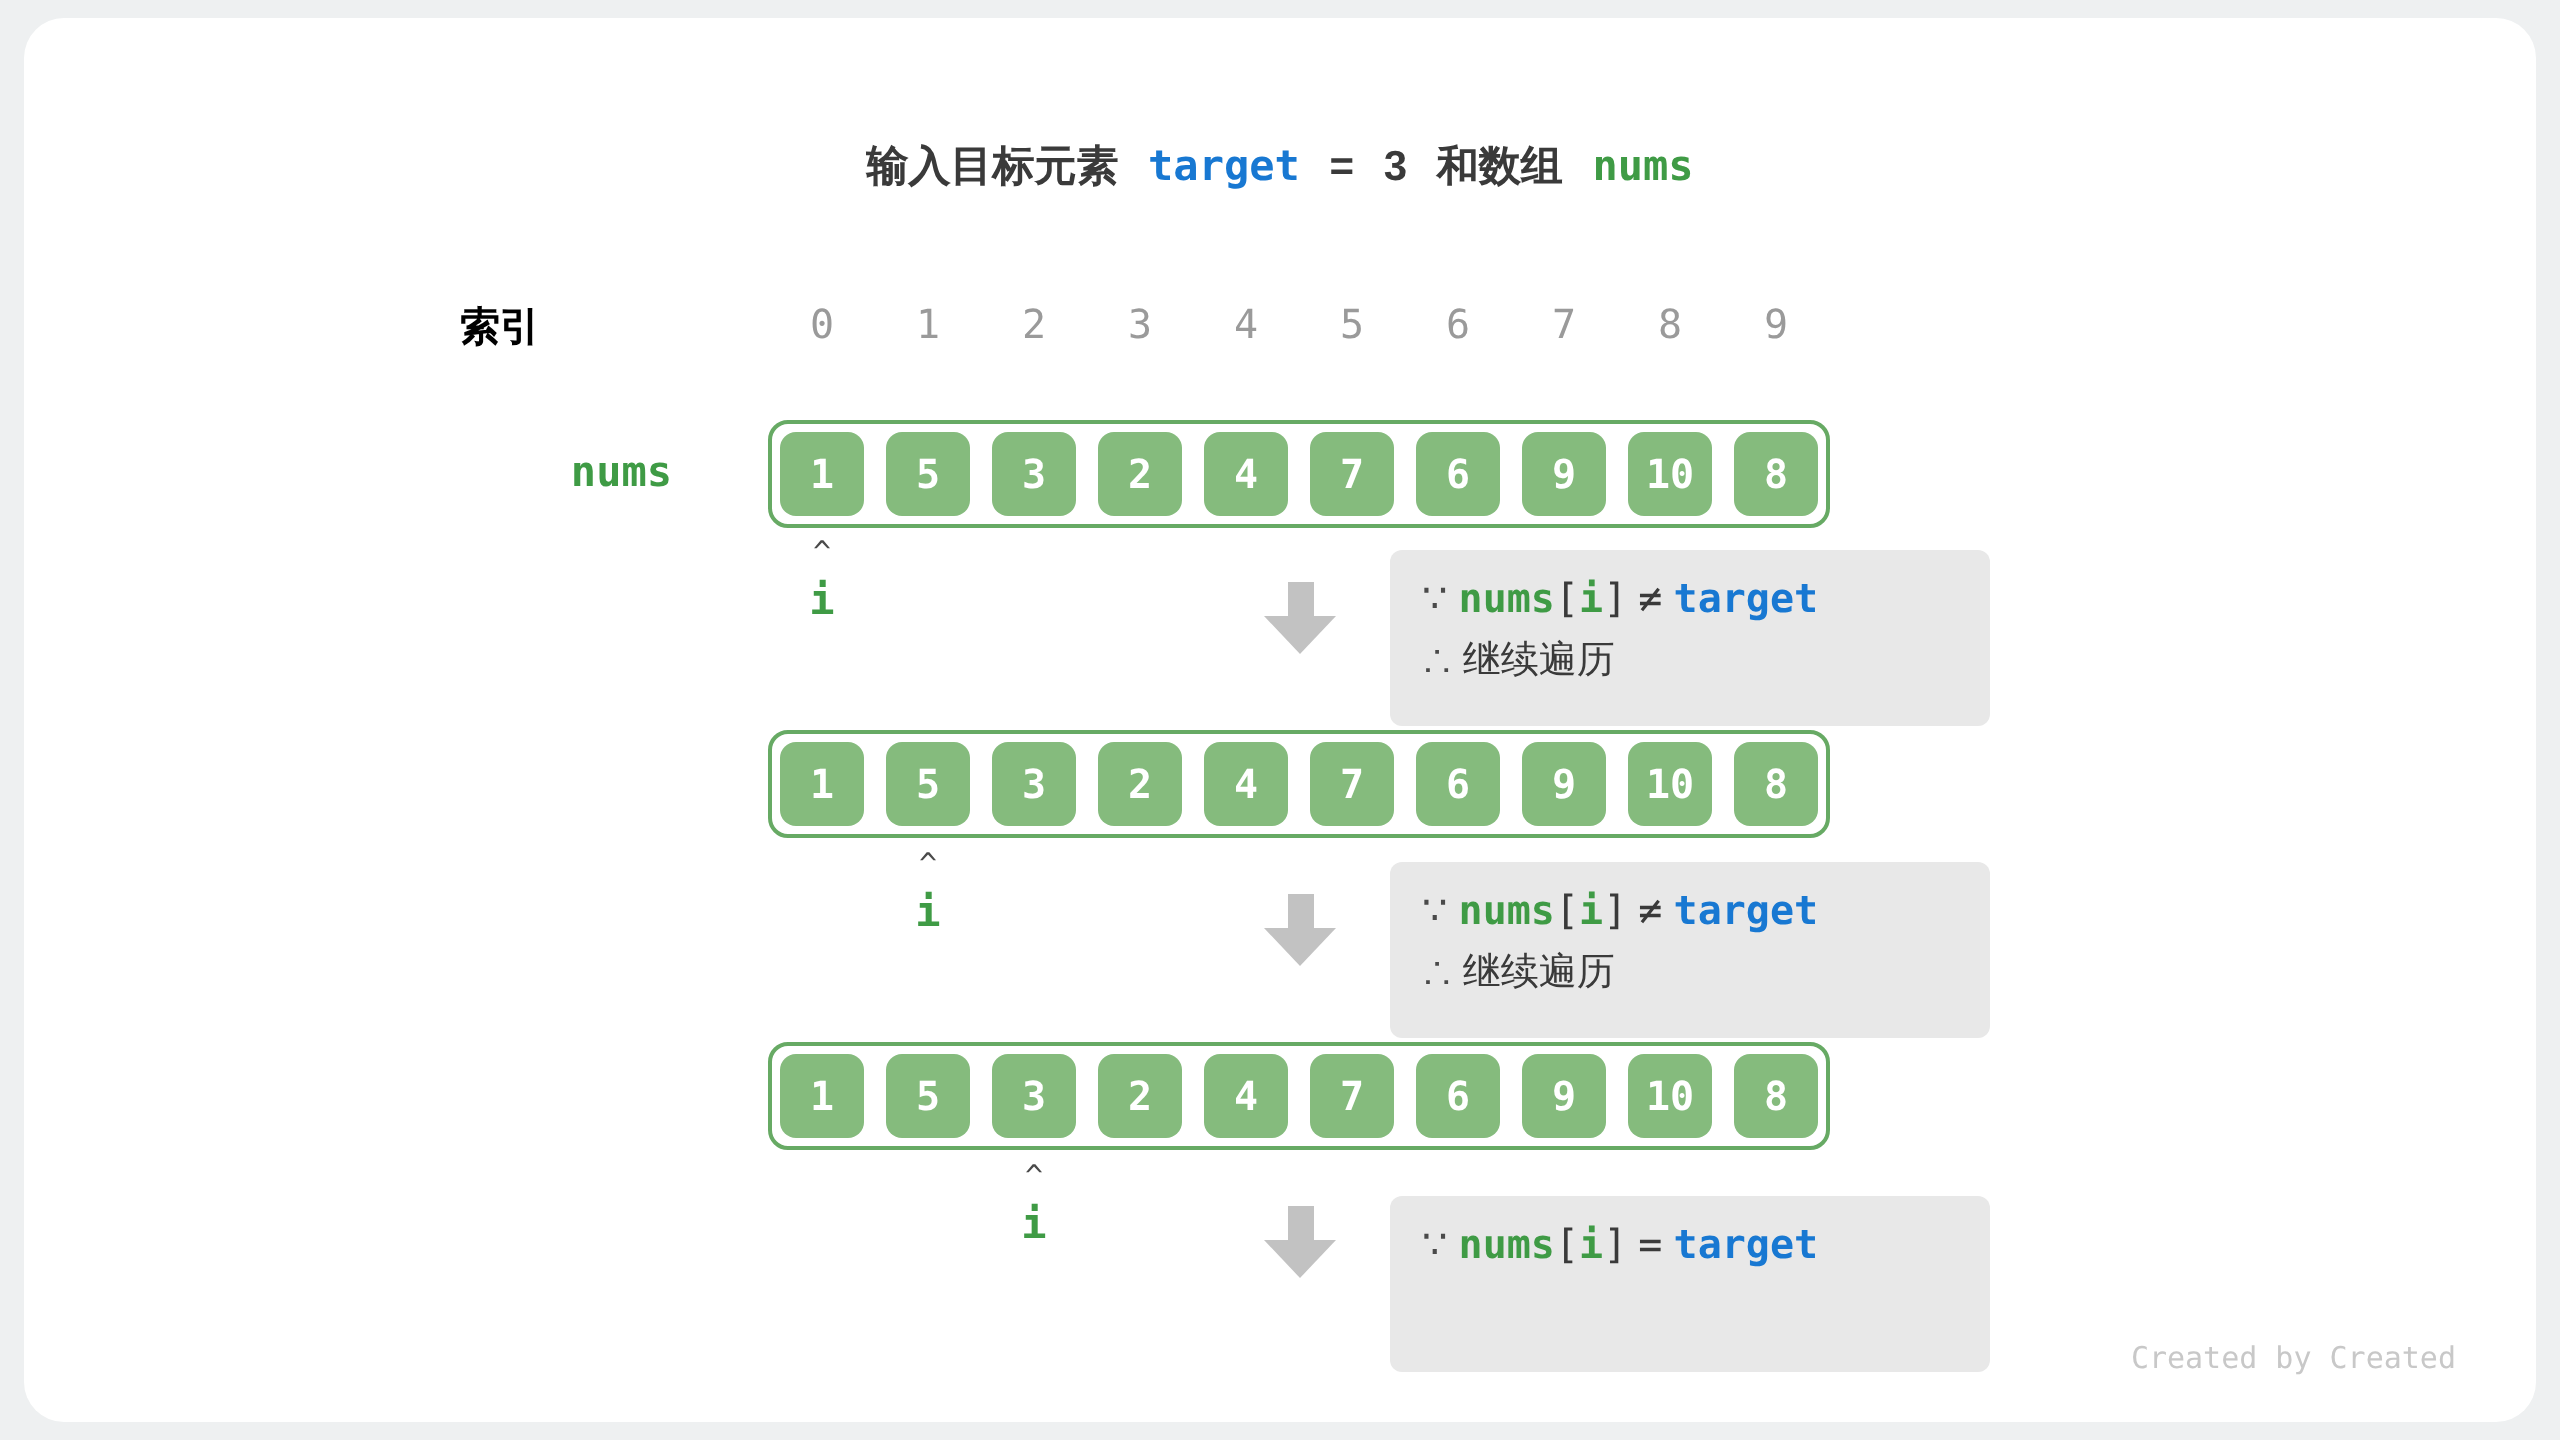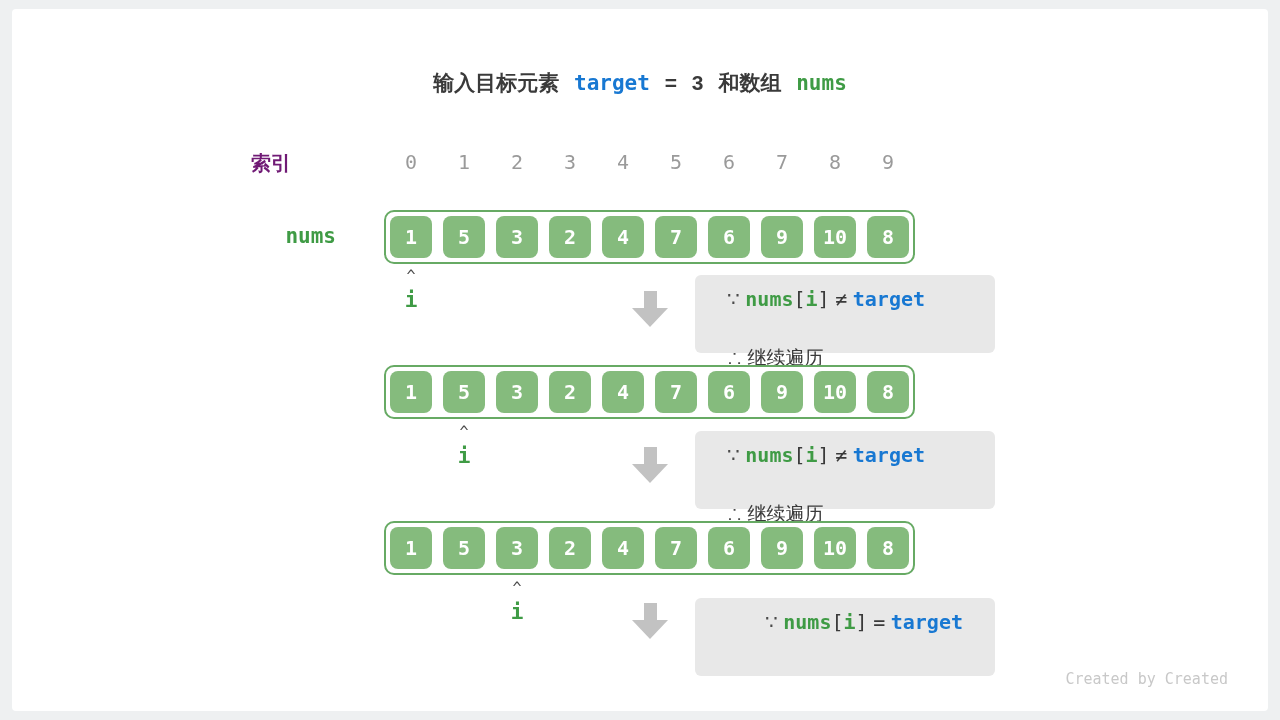--- a/index.html
+++ b/index.html
@@ -1,48 +1,48 @@
 <!DOCTYPE html>
 <html><head>
 <meta charset="utf-8">
 <style>
   * { margin:0; padding:0; box-sizing:border-box; }
   body { font-family:"Liberation Sans", sans-serif; }
   .stage { position:relative; width:1280px; height:720px; background:#eef0f1; overflow:hidden; }
-  .card { position:absolute; left:12px; top:9px; width:1256px; height:702px; background:#ffffff; border-radius:4px; }
+  .card { position:absolute; left:12px; top:9px; width:1256px; height:702px; background:#ffffff; border-radius:20px; }
 
   .title { position:absolute; left:0; top:60px; width:100%; text-align:center; font-size:21px; font-weight:600; color:#3a3a3a; }
   .title span { display:inline-block; vertical-align:baseline; }
   .title .gap { margin:0 9px; }
   .code-blue { font-family:"DejaVu Sans Mono", monospace; font-weight:bold; color:#1878d2; }
   .code-green { font-family:"DejaVu Sans Mono", monospace; font-weight:bold; color:#3f9b45; }
   .dark-bold { font-weight:bold; color:#3a3a3a; }
 
-  .index-label { position:absolute; left:218px; top:141px; width:82px; text-align:center; font-size:20px; font-weight:bold; color:#701a75; }
+  .index-label { position:absolute; left:218px; top:141px; width:82px; text-align:left; font-size:20px; font-weight:bold; color:#000000; }
   .index-row { position:absolute; left:378px; top:141px; display:flex; gap:11px; }
   .index-row span { width:42px; text-align:center; font-family:"DejaVu Sans Mono", monospace; font-size:20px; color:#9a9a9a; }
 
   .nums-label { position:absolute; left:238px; top:215px; width:86px; text-align:right; font-family:"DejaVu Sans Mono", monospace; font-size:21px; font-weight:bold; color:#3f9b45; }
 
   .array-row { position:absolute; left:372px; display:flex; gap:11px; padding:4px; background:#ffffff; border:2px solid #67aa64; border-radius:10px; }
   .cell { width:42px; height:42px; background:#85bb7d; border-radius:8px; display:flex; align-items:center; justify-content:center;
           color:#ffffff; font-family:"DejaVu Sans Mono", monospace; font-size:20px; font-weight:bold; }
 
   .pointer { position:absolute; width:40px; text-align:center; }
   .pointer .caret { display:block; font-family:"DejaVu Sans Mono", monospace; font-size:15px; line-height:15px; color:#4a4a4a; }
   .pointer .pvar { display:block; font-family:"DejaVu Sans Mono", monospace; font-size:21px; line-height:26px; font-weight:bold; color:#3f9b45; margin-top:3px; }
 
   .block-arrow { position:absolute; width:36px; }
   .block-arrow .shaft { width:13px; height:17px; background:#c2c2c2; margin:0 auto; }
   .block-arrow .head { width:0; height:0; border-left:18px solid transparent; border-right:18px solid transparent; border-top:19px solid #c2c2c2; }
 
-  .note-box { position:absolute; left:683px; width:300px; height:78px; background:#e8e8e8; border-radius:6px; padding:9px 32px; }
+  .note-box { position:absolute; left:683px; width:300px; height:88px; background:#e8e8e8; border-radius:6px; padding:9px 16px; }
   .note-line1 { font-size:20px; line-height:31px; color:#3a3a3a; white-space:nowrap; }
   .note-line1 .bracket, .note-line1 .op { font-family:"DejaVu Sans Mono", monospace; color:#3a3a3a; }
-  .note-line2 { font-size:19px; line-height:29px; color:#3a3a3a; white-space:nowrap;margin-top:28px; }
+  .note-line2 { font-size:19px; line-height:29px; color:#3a3a3a; white-space:nowrap; }
   .note-line2 .code-green { font-size:20px; }
   .sym { color:#4a4a4a; }
 
   .credit { position:absolute; right:40px; bottom:23px; font-family:"DejaVu Sans Mono", monospace; font-size:15px; color:#c8c8c8; }
 </style>
 </head>
 <body>
 
 <div class="stage">
   <div class="card">
@@ -160,21 +160,21 @@
     <div class="pointer" style="left:485px; top:572px;">
       <span class="caret">^</span>
       <span class="pvar">i</span>
     </div>
 
     <div class="block-arrow" style="left:620px; top:594px;">
       <div class="shaft"></div>
       <div class="head"></div>
     </div>
 
-    <div class="note-box" style="top:589px;text-align:right;">
+    <div class="note-box" style="top:589px;">
       <div class="note-line1">
         <span class="sym">∵</span>
         <span class="code-green">nums</span><span class="bracket">[</span><span class="code-green">i</span><span class="bracket">]</span>
         <span class="op">=</span>
         <span class="code-blue">target</span>
       </div>
     </div>
 
     <div class="credit">Created by Created</div>
 

